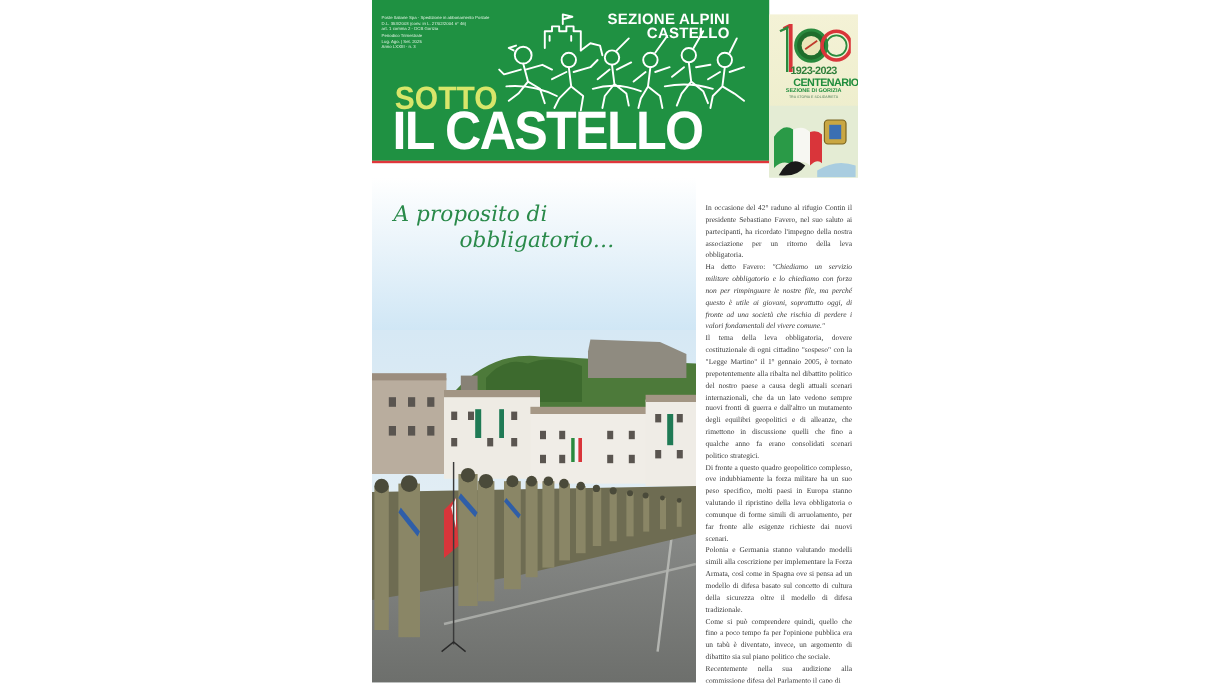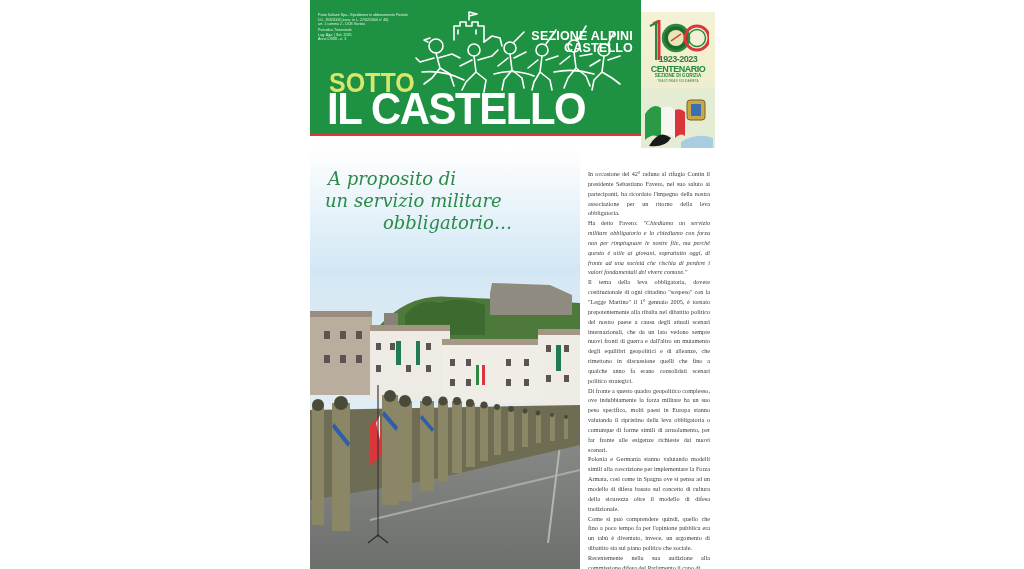--- a/index.html
+++ b/index.html
@@ -3,31 +3,31 @@
 <meta charset="utf-8">
 <style>
   html, body { margin:0; padding:0; }
   body { width:1024px; height:569px; background:#ffffff; position:relative; overflow:hidden; font-family:"Liberation Serif", serif; }
   .page { position:absolute; left:310px; top:0; width:405px; height:569px; background:#ffffff; }
 
   
   .masthead { position:absolute; left:0; top:0; width:331px; height:134px; background:#1f9142; overflow:hidden; }
   .mast-info { position:absolute; left:8px; top:13px; color:#dff3e2; font-family:"Liberation Sans", sans-serif; font-size:3.6px; line-height:4.6px; width:110px; }
   .mast-info div { white-space:nowrap; }
-  .sezione { position:absolute; right:8px; top:10px; text-align:right; color:#ffffff; font-family:"Liberation Sans", sans-serif; font-weight:bold; font-size:12.5px; line-height:12px; letter-spacing:0.2px;margin-top:20px; }
+  .sezione { position:absolute; right:33px; top:10px; text-align:right; color:#ffffff; font-family:"Liberation Sans", sans-serif; font-weight:bold; font-size:12.5px; line-height:12px; letter-spacing:0.2px; }
   .sotto { position:absolute; left:19px; top:69px; color:#d8e66a; font-family:"Liberation Sans", sans-serif; font-weight:bold; font-size:25px; line-height:25px; letter-spacing:0px; transform:scaleY(1.08); transform-origin:left top; }
   .castello { position:absolute; left:17px; top:88px; color:#ffffff; font-family:"Liberation Sans", sans-serif; font-weight:bold; font-size:45px; line-height:42px; letter-spacing:-1.5px; transform:scaleX(0.93); transform-origin:left top; }
   .sketch { position:absolute; left:104px; top:10px; width:210px; height:88px; }
   .redline { position:absolute; left:0; top:134px; width:331px; height:2px; background:#e0363b; }
 
   
   .badge { position:absolute; left:331px; top:12px; width:74px; height:136px; background:linear-gradient(180deg,#f4f2d6 0%,#eeeecd 60%,#dde8c9 100%); overflow:hidden; }
   .badge-100 { position:absolute; left:6px; top:8px; width:62px; height:40px; }
   .badge-years { position:absolute; left:0; width:74px; top:42px; text-align:center; color:#2f7e3a; font-family:"Liberation Sans", sans-serif; font-weight:bold; font-size:9px; letter-spacing:-0.5px; }
-  .badge-cent { position:absolute; left:0; width:74px; top:52px; text-align:center; color:#1f8c3c; font-family:"Liberation Sans", sans-serif; font-weight:bold; font-size:9px; letter-spacing:-0.5px; }
+  .badge-cent { position:absolute; left:0; width:74px; top:52px; text-align:left; color:#1f8c3c; font-family:"Liberation Sans", sans-serif; font-weight:bold; font-size:9px; letter-spacing:-0.5px;padding-left:20px; }
   .badge-sub { position:absolute; left:0; width:74px; top:61px; text-align:center; color:#1f8c3c; font-family:"Liberation Sans", sans-serif; font-weight:bold; font-size:4.6px; }
   .badge-sub2 { position:absolute; left:0; width:74px; top:67px; text-align:center; color:#4e7d57; font-family:"Liberation Sans", sans-serif; font-size:3px; }
   .badge-art { position:absolute; left:0; top:76px; width:74px; height:60px; }
 
   
   .headwrap { position:absolute; left:0; top:148px; width:270px; height:130px; background:linear-gradient(180deg,#ffffff 0%, #eef6fb 35%, #cfe6f5 100%); }
   .headline { position:absolute; left:15px; top:20px; width:260px; color:#2a8a4a; font-family:"DejaVu Serif", serif; font-style:italic; font-size:18px; line-height:22px; }
   .headline .l1 { display:block; padding-left:3px; }
   .headline .l2 { display:block; padding-left:0px; }
   .headline .l3 { display:block; padding-left:58px; }
@@ -124,21 +124,20 @@
       <rect x="46" y="12" width="18" height="20" rx="3" fill="#c9a743" stroke="#7a6420" stroke-width="1"></rect>
       <rect x="50" y="16" width="10" height="12" fill="#3b6fb3"></rect>
       <path d="M8 58 Q18 40 30 50 Q24 60 8 58 Z" fill="#1a1a1a"></path>
       <path d="M40 54 Q56 44 72 50 L72 60 L40 60 Z" fill="#a9cde0"></path>
     </svg>
   </div>
 
   <div class="headwrap">
     <div class="headline">
       <span class="l1">A proposito di</span>
-      <span class="l2">un servizio militare</span>
       <span class="l3">obbligatorio…</span>
     </div>
   </div>
 
   <svg class="photo" viewBox="0 0 270 294" preserveAspectRatio="none">
     <defs>
       <linearGradient id="sky" x1="0" y1="0" x2="0" y2="1">
         <stop offset="0" stop-color="#d6e8f4"></stop>
         <stop offset="1" stop-color="#eef3f4"></stop>
       </linearGradient>

